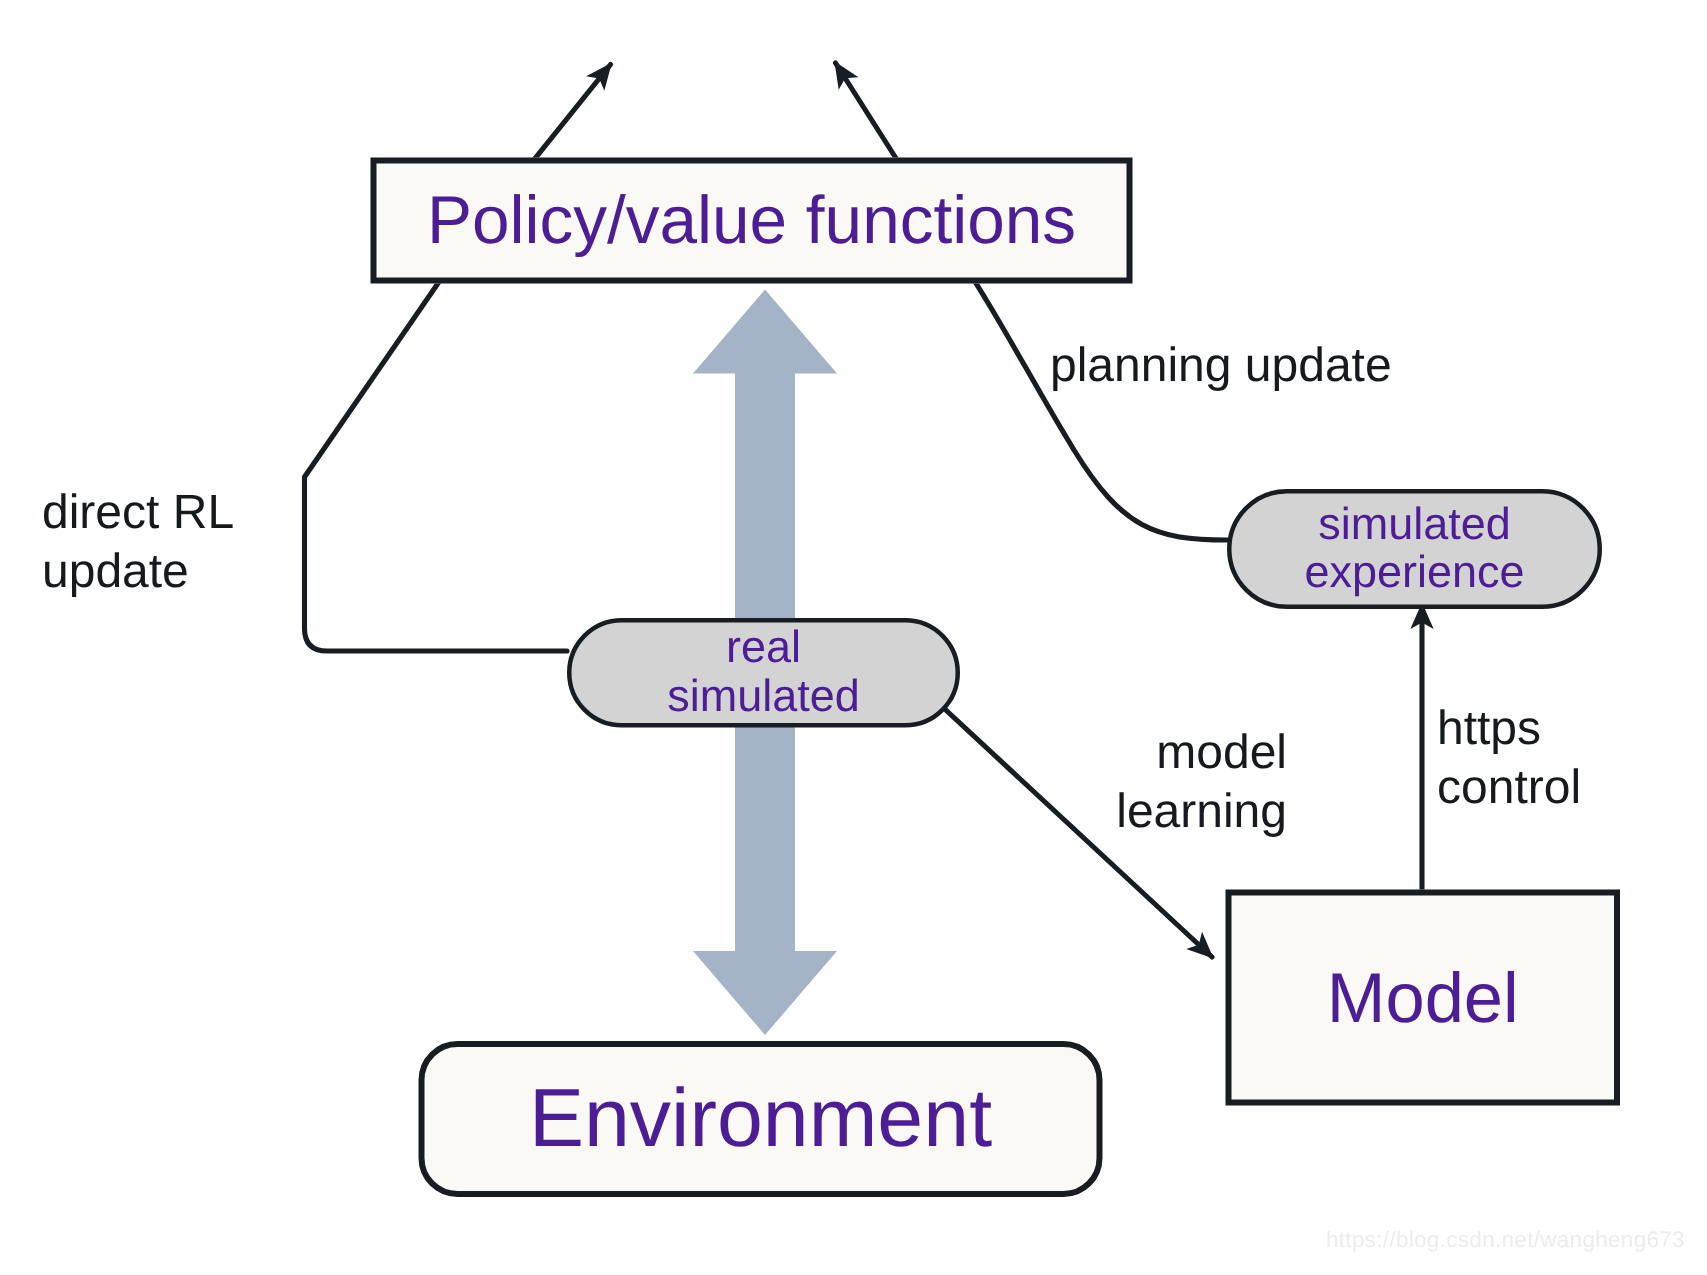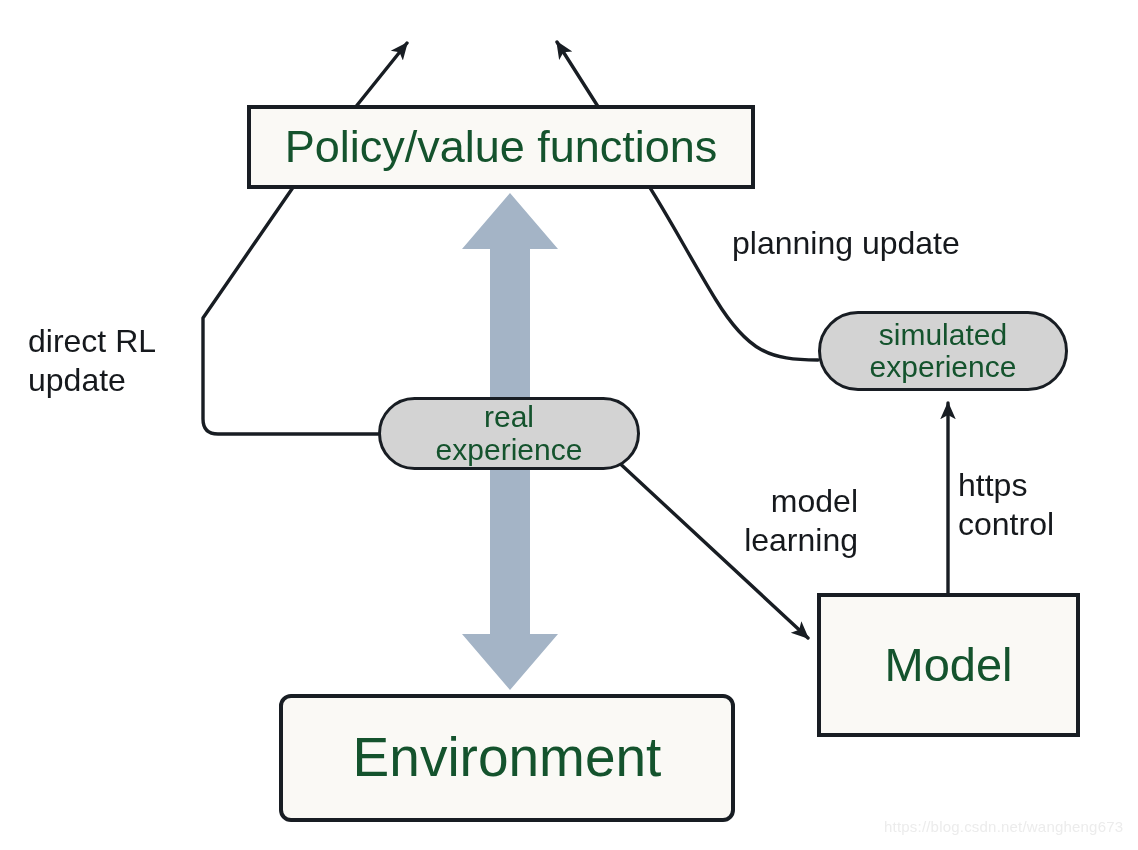--- a/index.html
+++ b/index.html
@@ -27,43 +27,44 @@
     height: 850px;
   }
   
   .node {
     position: absolute;
     box-sizing: border-box;
     display: flex;
     align-items: center;
     justify-content: center;
     text-align: center;
-    color: #14532d;
+    color: #4c1d95;
     line-height: 1.08;
     white-space: pre-line;
   }
   .node-rect {
     background: #faf9f5;
     border: 4px solid #181d23;
   }
   .node-pill {
     background: #d3d3d3;
     border: 3px solid #181d23;
     border-radius: 999px;
+    margin-top: 15px;
   }
   #policy-box {
     left: 247px; top: 105px;
     width: 508px; height: 84px;
     font-size: 45px;
   }
   #environment-box {
     left: 279px; top: 694px;
-    width: 456px; height: 128px;
+    width: 456px; height: 104px;
     font-size: 55px;
-    border-radius: 12px;
+    border-radius: 26px;
   }
   #model-box {
     left: 817px; top: 593px;
     width: 263px; height: 144px;
     font-size: 47px;
   }
   #real-experience-pill {
     left: 378px; top: 397px;
     width: 262px; height: 73px;
     font-size: 30px;
@@ -80,21 +81,21 @@
     font-size: 32px;
     line-height: 1.22;
     white-space: pre-line;
   }
   #label-direct-rl {
     left: 28px; top: 322px;
     width: 165px;
     text-align: left;
   }
   #label-planning-update {
-    left: 732px; top: 224px;
+    left: 700px; top: 224px;
     text-align: center;
   }
   #label-model-learning {
     left: 660px; top: 482px;
     width: 198px;
     text-align: right;
   }
   #label-search-control {
     left: 958px; top: 466px;
     text-align: left;
@@ -154,21 +155,21 @@
     </g>
 
     <g>
       <path d="M 948 597 L 948 403" fill="none" stroke="#181d23" stroke-width="3.4" stroke-linecap="round" marker-end="url(#arrowhead)"></path>
     </g>
   </svg>
 
   <div class="node node-rect" id="policy-box">Policy/value functions</div>
 
   <div class="node node-pill" id="real-experience-pill">real
-experience</div>
+simulated</div>
 
   <div class="node node-pill" id="simulated-experience-pill">simulated
 experience</div>
 
   <div class="node node-rect" id="model-box">Model</div>
 
   <div class="node node-rect" id="environment-box">Environment</div>
 
   <div class="label" id="label-direct-rl">direct RL
 update</div>

